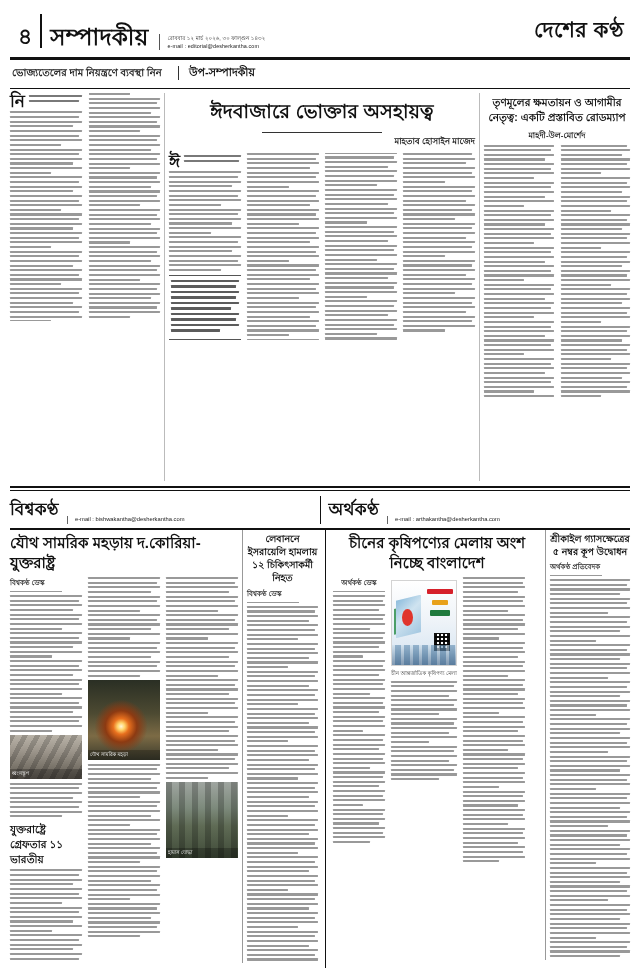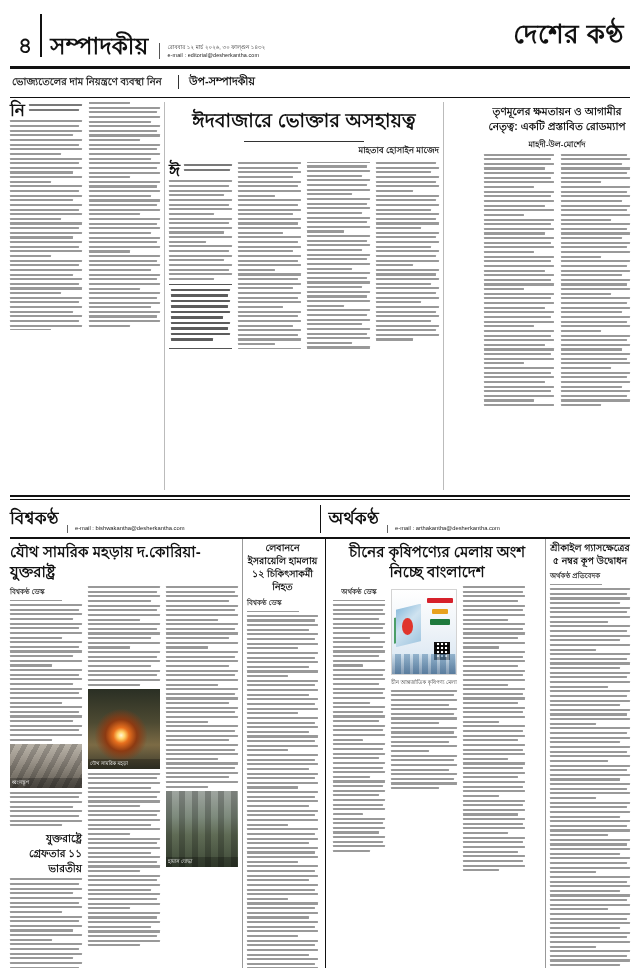--- a/index.html
+++ b/index.html
@@ -13,38 +13,38 @@
   .page{position:relative;width:640px;height:968px;background:#fff;padding:0;box-sizing:border-box;}
 
   
   .masthead{display:flex;align-items:flex-end;padding:14px 12px 4px 12px;}
   .page-num{font-size:22px;font-weight:700;line-height:1;padding:0 8px 2px 6px;color:#111;}
   .vrule{width:2px;align-self:stretch;background:#111;margin:0 8px 2px 0;}
   .section-name{font-size:23px;font-weight:700;letter-spacing:.3px;line-height:1;color:#111;padding-bottom:1px;}
   .mast-meta{border-left:1px solid #555;margin-left:10px;padding-left:8px;line-height:1.5;}
   .mast-meta div{font-size:5.4px;color:#222;letter-spacing:.1px;}
   .mast-spacer{flex:1;}
-  .logo{font-size:26px;font-weight:700;color:#111;letter-spacing:.5px;padding-bottom:1px;padding-right:4px;text-align:right;}
+  .logo{font-size:21px;font-weight:700;color:#111;letter-spacing:.5px;padding-bottom:1px;padding-right:4px;text-align:right;}
   .rule-thick{height:2.5px;background:#111;margin:3px 10px 0 10px;}
 
   
   .subhead-row{display:flex;align-items:center;padding:4px 12px 3px 12px;}
   .subhead-left{width:156px;font-size:10px;font-weight:700;color:#222;}
   .subhead-div{width:1px;height:14px;background:#333;margin:0 10px;}
   .subhead-right{font-size:11px;font-weight:700;color:#111;}
   .rule-med{height:1.6px;background:#111;margin:2px 10px 0 10px;}
 
   
   .top-block{display:flex;padding:4px 10px 0 10px;height:392px;box-sizing:border-box;}
   .col{box-sizing:border-box;}
   .col-sep{width:1px;background:#bbb;margin:0 4px;flex:0 0 1px;}
 
   .c-ed{width:150px;}
   .c-main{flex:1;}
-  .c-right{width:146px;margin-left:36px;}
+  .c-right{width:146px;}
 
   
   h1.main-title{
     font-size:19px;font-weight:700;text-align:center;margin:4px 0 3px 0;color:#111;letter-spacing:.2px;
   }
   .byline-rule{width:120px;height:1px;background:#333;margin:2px auto 2px auto;}
   .byline{font-size:8.5px;text-align:right;font-weight:600;color:#222;margin-bottom:4px;}
 
   h2.right-title{
     font-size:10.5px;font-weight:700;text-align:center;line-height:1.45;margin:2px 0 3px 0;color:#111;
@@ -622,21 +622,21 @@
               <div class="txt">
                 <div class="ln s1"></div>
                   <div class="ln s2"></div>
                   <div class="ln s1"></div>
                   <div class="ln s3"></div>
                 <div class="ln s1"></div>
                   <div class="ln s2"></div>
                   <div class="ln s1"></div>
                   <div class="ln s4"></div>
               </div>
-              <h4 class="hl-sm" style="text-align:right;font-size:10.5px;margin-top:5px;">যুক্তরাষ্ট্রে গ্রেফতার ১১ ভারতীয়</h4>
+              <h4 class="hl-sm" style="text-align:left;font-size:10.5px;margin-top:5px;">যুক্তরাষ্ট্রে গ্রেফতার ১১ ভারতীয়</h4>
               <div class="txt">
                 <div class="ln s1"></div>
                   <div class="ln s2"></div>
                   <div class="ln s1"></div>
                   <div class="ln s3"></div>
                 <div class="ln s1"></div>
                   <div class="ln s2"></div>
                   <div class="ln s1"></div>
                   <div class="ln s4"></div>
                 <div class="ln s1"></div>

